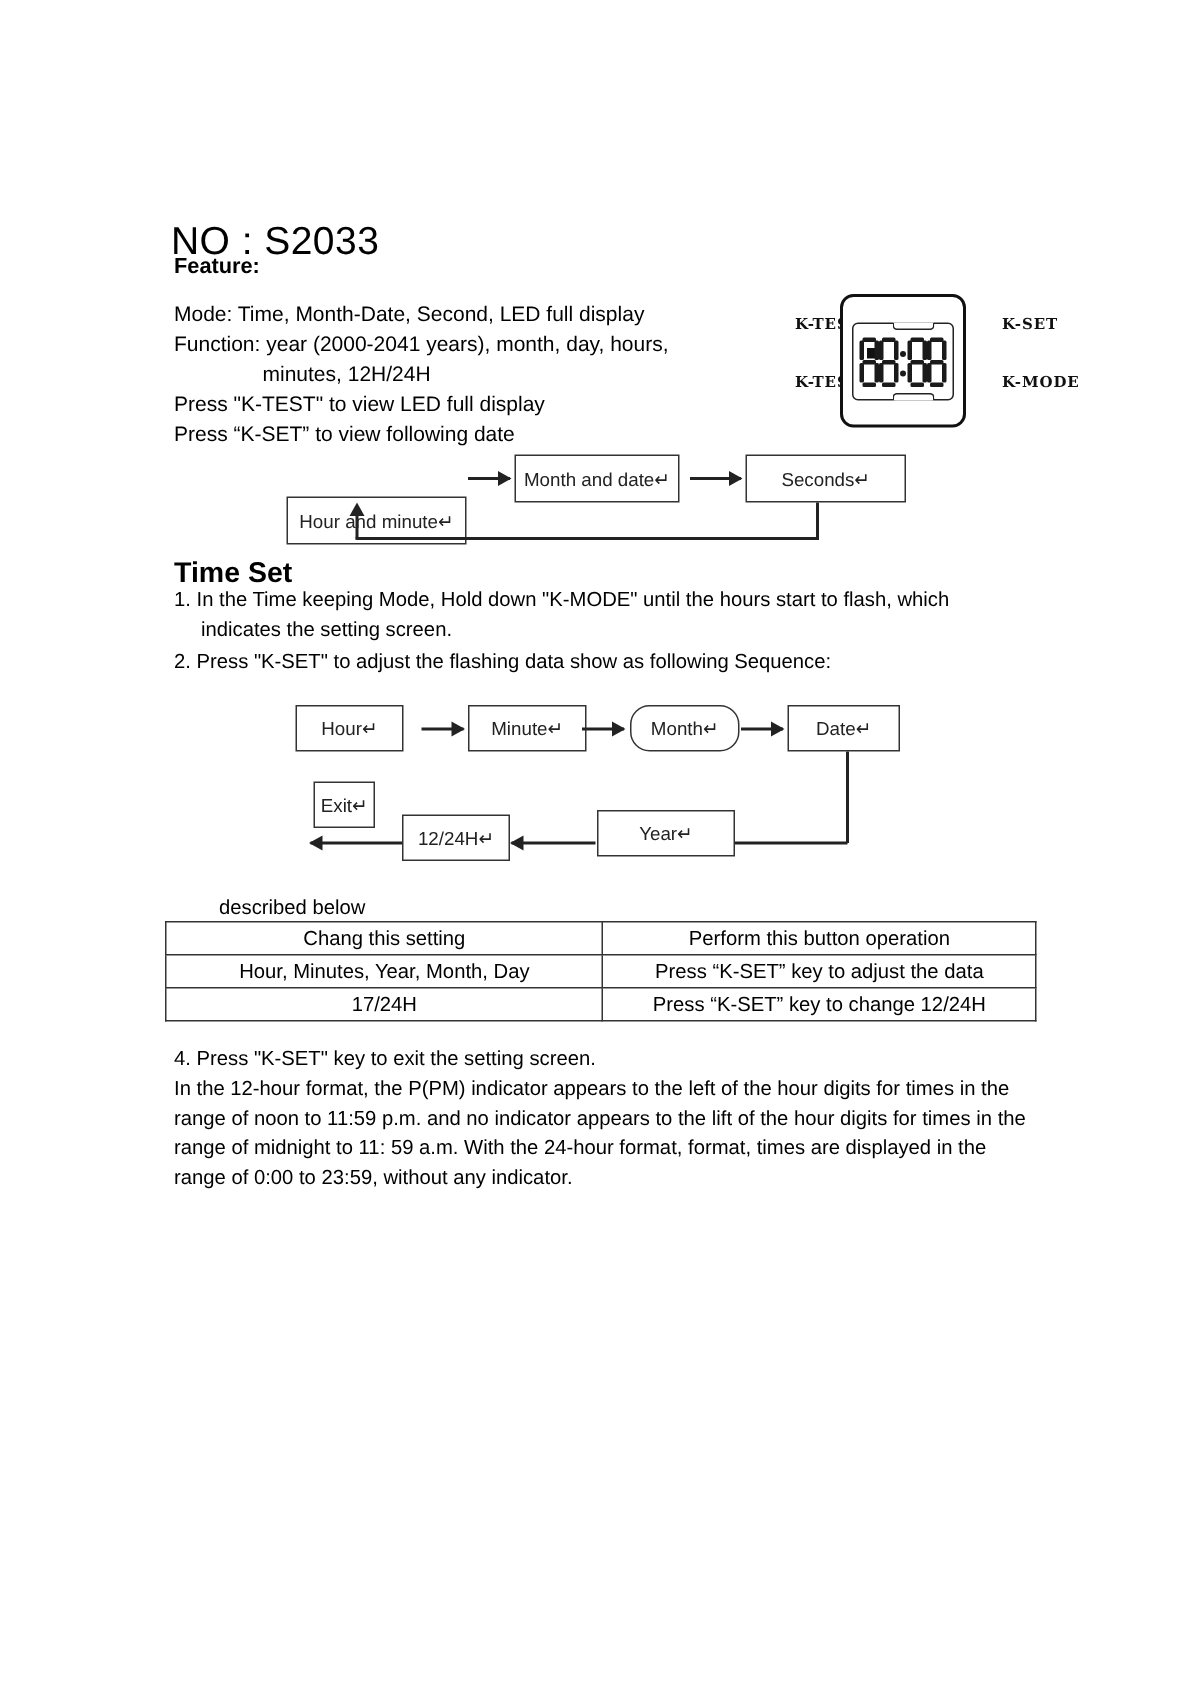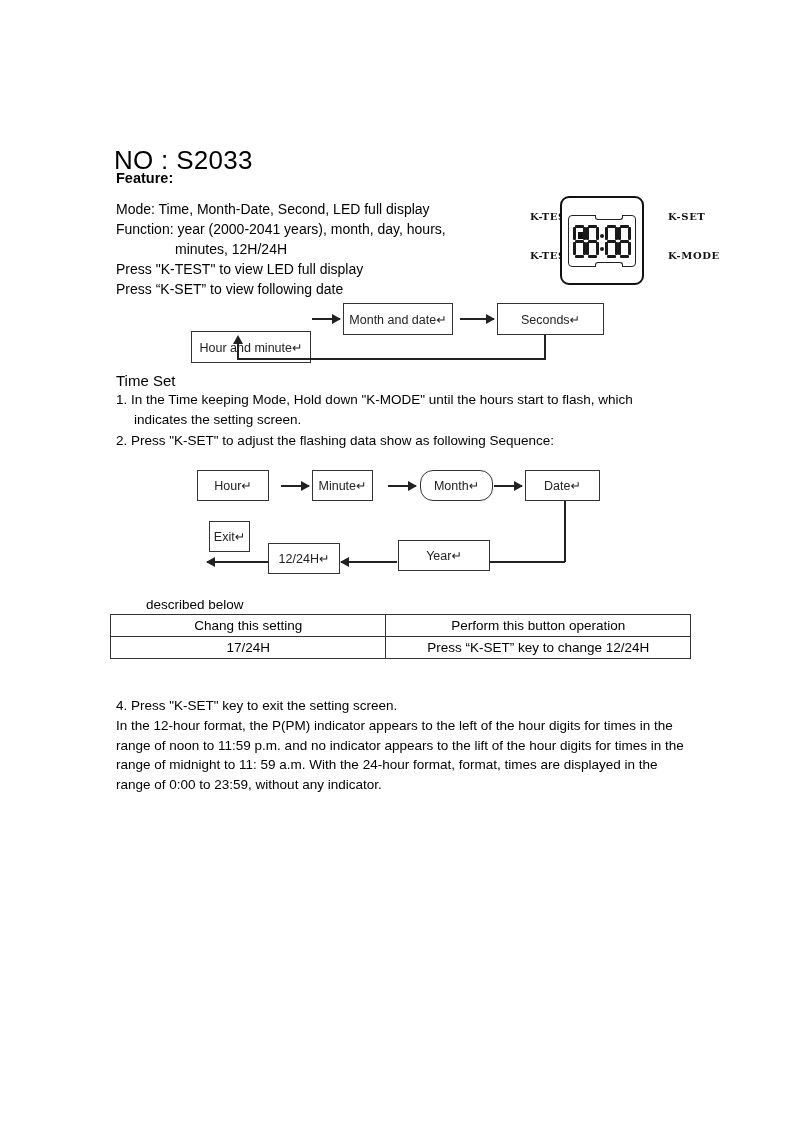--- a/index.html
+++ b/index.html
@@ -232,22 +232,22 @@
     top: -8px;
     left: -4.2px;
     border-bottom: 9px solid #222;
     border-left: 5px solid transparent;
     border-right: 5px solid transparent;
   }
 
   
   .sec-heading {
     position: absolute;
-    font-size: 15px;
-    font-weight: normal;
+    font-size: 19px;
+    font-weight: bold;
     white-space: nowrap;
   }
   .para {
     position: absolute;
     font-size: 13.5px;
     line-height: 1.45;
     color: #000;
   }
   .para.just {
     text-align: justify;
@@ -256,21 +256,21 @@
 
   
   .tbl {
     position: absolute;
     border-collapse: collapse;
     font-size: 13.5px;
   }
   .tbl td {
     border: 1.2px solid #333;
     text-align: center;
-    padding: 3px 18px;
+    padding: 3px 4px;
     white-space: nowrap;
   }
 </style>
 </head>
 <body>
 
 <div class="page">
 
   <div class="doc-title">NO : S2033</div>
   <div class="feature-heading">Feature:</div>
@@ -350,21 +350,21 @@
   </div>
 
   <div class="sec-heading" style="left:116px; top:372px;">Time Set</div>
   <div class="para just" style="left:116px; top:390px; width:570px;">1. In the Time keeping Mode, Hold down "K-MODE" until the hours start to flash, which</div>
   <div class="para" style="left:134px; top:410px; width:560px;">indicates the setting screen.</div>
   <div class="para" style="left:116px; top:431px; width:570px;">2. Press "K-SET" to adjust the flashing data show as following Sequence:</div>
 
   <div>
     <div class="flow-box" style="left:197px; top:470px; width:72px; height:31px;">Hour↵</div>
     <div class="arrow-h" style="left:281px; top:485px; width:28px;"></div>
-    <div class="flow-box" style="left:312px; top:470px; width:61px; height:31px;">Minute↵</div>
+    <div class="flow-box" style="left:312px; top:470px; width:79px; height:31px;">Minute↵</div>
     <div class="arrow-h" style="left:388px; top:485px; width:28px;"></div>
     <div class="flow-box" style="left:420px; top:470px; width:73px; height:31px;border-radius:13px;">Month↵</div>
     <div class="arrow-h" style="left:494px; top:485px; width:28px;"></div>
     <div class="flow-box" style="left:525px; top:470px; width:75px; height:31px;">Date↵</div>
 
     <div class="line-v" style="left:564px; top:501px; height:61px;"></div>
     <div class="arrow-h left" style="left:474px; top:561px; width:91px;"></div>
 
     <div class="flow-box" style="left:398px; top:540px; width:92px; height:31px;">Year↵</div>
     <div class="arrow-h left" style="left:341px; top:561px; width:56px;"></div>
@@ -375,20 +375,24 @@
 
   <div class="para" style="left:146px; top:595px; width:560px;">described below</div>
 
   <table class="tbl" style="left:110px; top:614px; width:581px;">
     <tbody>
       <tr>
         <td style="width:294px;">Chang this setting</td>
         <td style="width:287px;">Perform this button operation</td>
       </tr>
       <tr>
+        <td>Hour, Minutes, Year, Month, Day</td>
+        <td>Press “K-SET” key to adjust the data</td>
+      </tr>
+      <tr>
         <td>17/24H</td>
         <td>Press “K-SET” key to change 12/24H</td>
       </tr>
     </tbody>
   </table>
 
   <div class="para" style="left:116px; top:696px; width:570px;">4. Press "K-SET" key to exit the setting screen.</div>
   <div class="para" style="left:116px; top:716px; width:572px;">In the 12-hour format, the P(PM) indicator appears to the left of the hour digits for times in the range of noon to 11:59 p.m. and no indicator appears to the lift of the hour digits for times in the range of midnight to 11: 59 a.m. With the 24-hour format, format, times are displayed in the range of 0:00 to 23:59, without any indicator.</div>
 
 </div>

